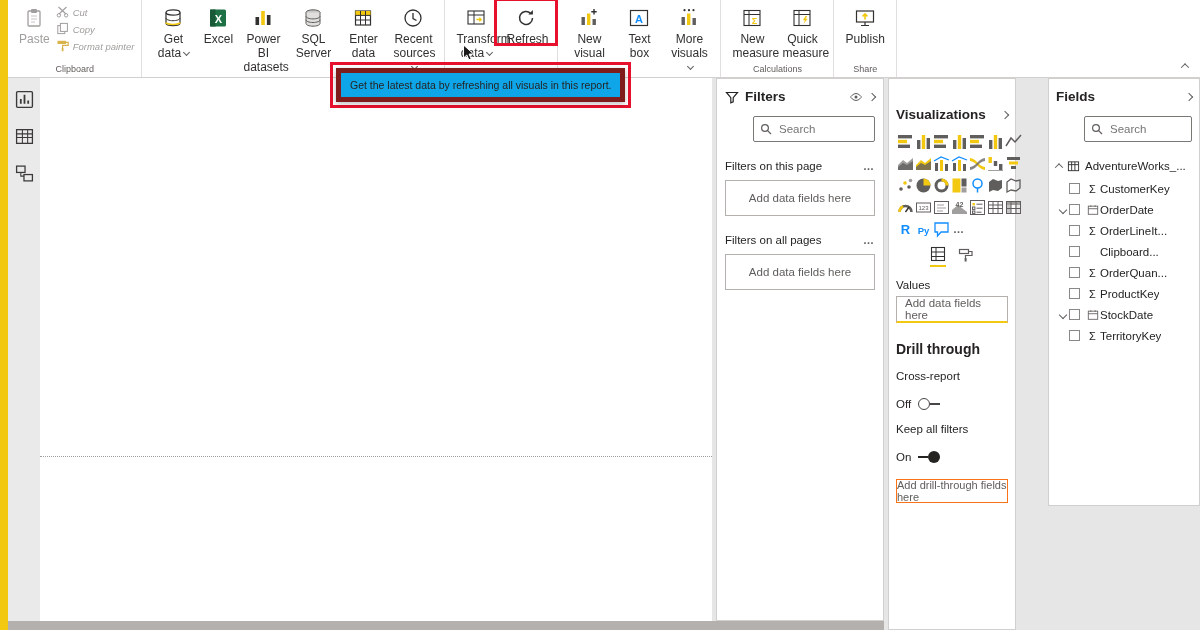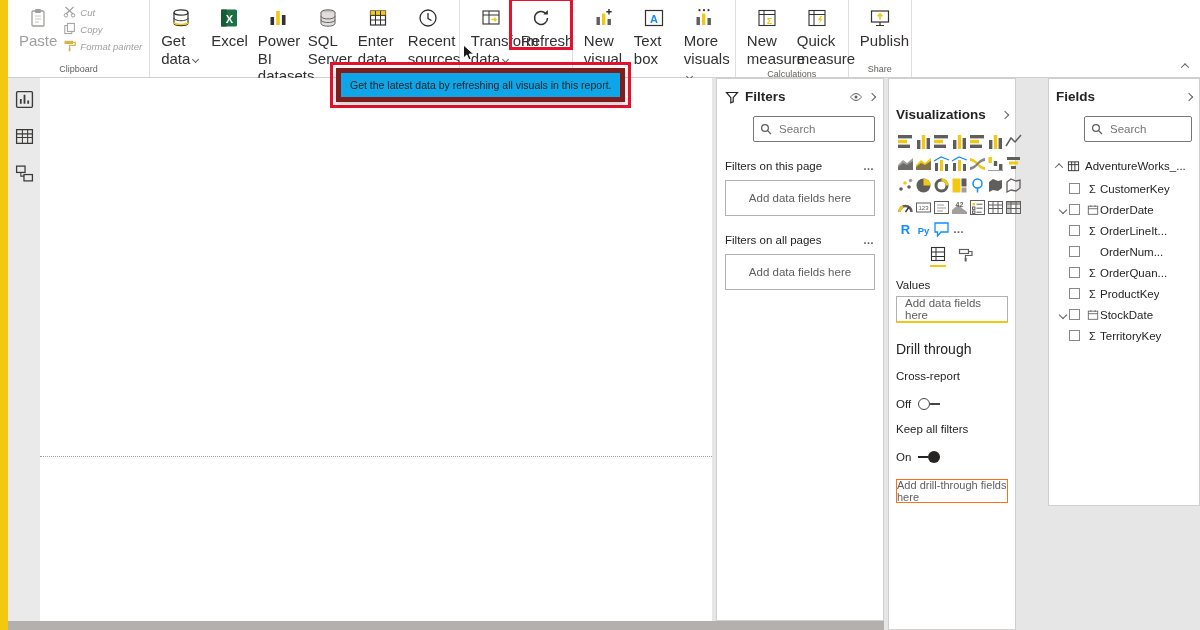--- a/index.html
+++ b/index.html
@@ -10,21 +10,21 @@
   .yellow-strip{position:absolute;left:0;top:0;width:8px;height:630px;background:#f2c811;}
 
   
   #ribbon{position:absolute;left:8px;top:0;width:1192px;height:77px;background:#fff;border-bottom:1px solid #d2d0ce;}
   #ribbon-groups{display:flex;height:100%;}
   .rgroup{display:flex;flex-direction:column;padding:2px 7px 0;border-right:1px solid #e1dfdd;}
   .rrow{flex:1;display:flex;align-items:flex-start;gap:2px;}
   .rglabel{height:15px;font-size:9px;color:#605e5c;text-align:center;line-height:15px;}
   .rb{display:flex;flex-direction:column;align-items:center;padding:3px 4px 0;min-width:30px;cursor:default;}
   .rb .ric{height:25px;display:flex;align-items:center;justify-content:center;}
-  .rb .rlabel{margin-top:2px;font-size:15px;line-height:1.18;color:#323130;max-width:40px;}
+  .rb .rlabel{margin-top:2px;font-size:12px;line-height:1.18;color:#323130;text-align:center;max-width:40px;}
   .rb.dis .rlabel{color:#a19f9d;}
   .rb.hl{position:relative;}
   .rb.hl::after{content:"";position:absolute;left:-8px;right:-8px;top:-4px;bottom:0;border:3px solid #e8112d;pointer-events:none;z-index:40;}
   .rstack{display:flex;flex-direction:column;gap:4px;padding-top:4px;}
   .rb-small{display:flex;align-items:center;gap:4px;font-size:9.5px;height:13px;color:#323130;font-style:italic;}
   .rb-small.dis{color:#a19f9d;}
   .dd{display:inline-block;width:4px;height:4px;border-right:1.2px solid #605e5c;border-bottom:1.2px solid #605e5c;
       transform:rotate(45deg);margin-left:3px;vertical-align:2px;}
   .ribbon-collapse{position:absolute;right:8px;bottom:6px;width:14px;height:10px;display:flex;align-items:center;justify-content:center;}
 
@@ -64,21 +64,21 @@
 
   
   #viz-grid{margin-top:10px;display:grid;grid-template-columns:repeat(7,1fr);row-gap:4px;justify-items:center;}
   .vi{width:18px;height:18px;display:flex;align-items:center;justify-content:center;}
   .vtabs{margin-top:8px;display:flex;justify-content:center;gap:12px;}
   .vtab{padding-bottom:3px;display:flex;align-items:center;}
   .vtab.sel{border-bottom:2px solid #f2c811;}
   .flabel{margin-top:12px;font-size:11.5px;color:#252423;}
   .valuesbox{margin-top:5px;height:24px;border:1px solid #b3b0ad;border-bottom:2px solid #f2c811;display:flex;
              align-items:center;padding:0 8px;font-size:11.5px;color:#605e5c;background:#fff;}
-  .drill-title{margin-top:18px;font-size:14px;font-weight:normal;color:#252423;}
+  .drill-title{margin-top:18px;font-size:14px;font-weight:bold;color:#252423;}
   .sublabel{margin-top:13px;font-size:11.5px;color:#252423;}
   .trow{margin-top:16px;display:flex;align-items:center;gap:7px;font-size:11.5px;color:#252423;}
   .tog{display:inline-flex;align-items:center;}
   .tog .knob{width:12px;height:12px;border-radius:50%;box-sizing:border-box;}
   .tog .bar{width:10px;height:2px;}
   .tog.off .knob{border:1.6px solid #484644;background:#fff;}
   .tog.off .bar{background:#484644;}
   .tog.on .knob{background:#252423;}
   .tog.on .bar{background:#252423;}
   .dropcard2{margin-top:16px;height:22px;border:1px solid #f97316;display:flex;align-items:center;justify-content:center;
@@ -675,21 +675,21 @@
         <div class="frow">
           <span class="fchev"></span>
           <span class="cb"></span>
           <span class="ficon">Σ</span>
           <span class="flab">OrderLineIt...</span>
         </div>
         <div class="frow">
           <span class="fchev"></span>
           <span class="cb"></span>
           <span class="ficon"></span>
-          <span class="flab">OrderNum...</span>
+          <span class="flab">Clipboard...</span>
         </div>
         <div class="frow">
           <span class="fchev"></span>
           <span class="cb"></span>
           <span class="ficon">Σ</span>
           <span class="flab">OrderQuan...</span>
         </div>
         <div class="frow">
           <span class="fchev"></span>
           <span class="cb"></span>

